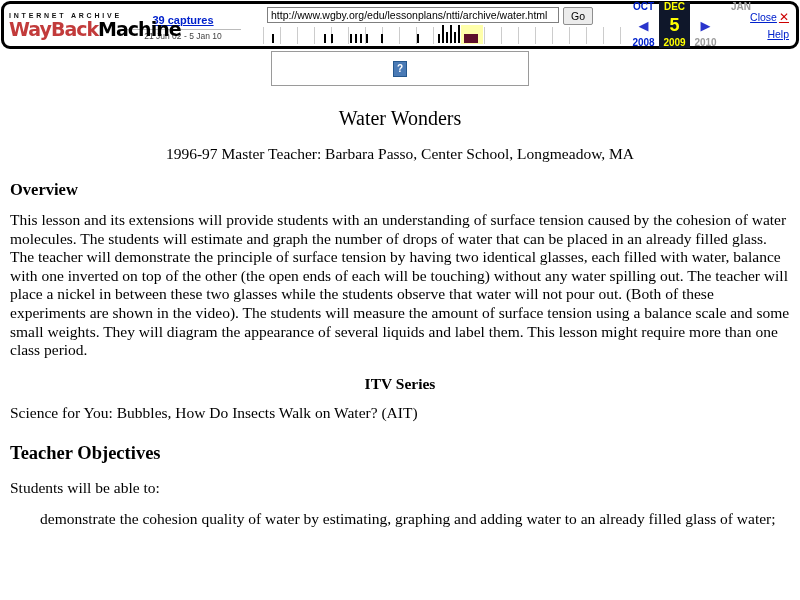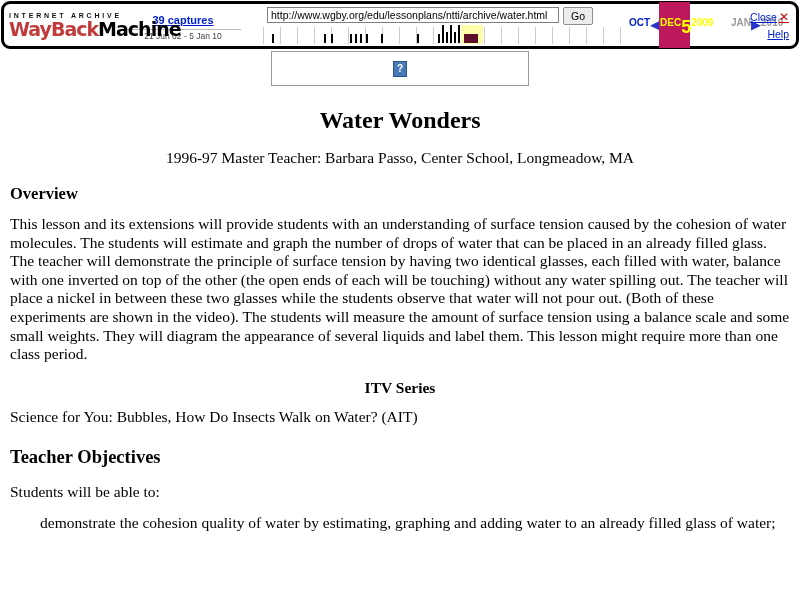--- a/index.html
+++ b/index.html
@@ -28,36 +28,36 @@
   .wb-mid { flex:1; display:flex; flex-direction:column; }
   .wb-url-row { display:flex; gap:4px; padding:1px 14px 0 20px; }
   .wb-url-input { flex:0 0 292px; height:16px; font-size:10.5px; font-family:"Liberation Sans",sans-serif; border:1px solid #7f7f7f; padding:0 3px; color:#000; background:#fff; }
   .wb-go-btn { font-size:10.5px; font-family:"Liberation Sans",sans-serif; height:18px; line-height:14px; padding:0 7px; background:#ececec; border:1px solid #8f8f8f; border-radius:2px; color:#000; }
   .wb-timeline { position:relative; height:21px; margin-top:2px;
     background:repeating-linear-gradient(to right, #fff 0px, #fff 16px, #ccc 16px, #ccc 17px);
   }
   .tl-bar { position:absolute; bottom:1px; }
   .tl-highlight { position:absolute; bottom:0; top:-2px; }
   .wb-datenav { display:flex; align-self:center; height:46px; }
-  .dn-col { width:31px; display:flex; flex-direction:row; justify-content:space-between; text-align:center; padding:16px 1px; line-height:1; }
+  .dn-col { width:31px; display:flex; flex-direction:column; justify-content:space-between; text-align:center; padding:0 1px; line-height:1; }
   .dn-month, .dn-year { font-size:10px; font-weight:bold; }
   .dn-day { font-size:18px; font-weight:bold; }
   .dn-arrow { font-size:13px; line-height:1; cursor:pointer; }
   .wb-rightlinks { width:64px; display:flex; flex-direction:column; justify-content:space-between; align-items:flex-end; padding:4px 2px 4px 0; font-size:10.5px; }
   .wb-rightlinks a { text-decoration:underline; }
   .close-x { font-weight:bold; font-size:12px; text-decoration:none; display:inline-block; margin-left:2px; }
 
   
   .banner-box { width:258px; height:35px; margin:2px auto 0 auto; border:1px solid #9a9a9a; display:flex; align-items:center; justify-content:center; background:#fff; }
   .broken-img-icon { width:14px; height:16px; border:1px solid #24578e; background:#4a7ab5; color:#fff; font-size:10px; font-weight:bold; font-family:"Liberation Sans",sans-serif; display:flex; align-items:center; justify-content:center; }
 
   
   .content { padding:0 10px; }
   .subject-heading { font-size:17px; font-weight:bold; margin:13px 0 0 0; }
-  .page-title { text-align:center; font-size:24px; font-weight:bold; margin:21px 0 15px 0; }
+  .page-title { text-align:center; font-size:20px; font-weight:normal; margin:21px 0 15px 0; }
   .byline { text-align:center; font-size:15.5px; margin:0 0 8px 0; }
   .sec-heading { font-size:16.5px; font-weight:bold; margin:17px 0 11px 0; }
   .body-para { font-size:15.5px; line-height:1.2; margin:0 0 12px 0; }
   .itv-heading { font-size:15.5px; font-weight:bold; margin:15px 0 11px 0;text-align:center; }
   .objectives-heading { font-size:18.5px; font-weight:bold; margin:21px 0 15px 0; }
   .obj-list { margin:12px 0 0 30px; }
   .obj-item { font-size:15.5px; line-height:1.2; }
 </style>
 </head>
 <body>
@@ -101,21 +101,21 @@
         <div class="tl-bar" style="left: 217px; width: 14px; height: 9px; background: rgb(94, 15, 42);"></div>
       </div>
   </div>
 
   <div class="wb-datenav">
     <div class="dn-col">
       <div class="dn-month link-blue" style="color: rgb(0, 33, 204);">OCT</div>
       <div class="dn-arrow arrow-blue" style="color: rgb(42, 53, 204);">◀</div>
       <div class="dn-year link-blue" style="color: rgb(0, 33, 204);">2008</div>
     </div>
-    <div class="dn-col dn-current" style="background: #be185d; color: rgb(255, 255, 0);">
+    <div class="dn-col dn-current" style="background: #0f172a; color: rgb(255, 255, 0);">
       <div class="dn-month">DEC</div>
       <div class="dn-day">5</div>
       <div class="dn-year">2009</div>
     </div>
     <div class="dn-col">
       <div class="dn-month dn-inactive" style="color: rgb(154, 154, 154); margin-left: 40px;">JAN</div>
       <div class="dn-arrow arrow-blue" style="color: rgb(42, 53, 204);">▶</div>
       <div class="dn-year dn-inactive" style="color: rgb(154, 154, 154);">2010</div>
     </div>
   </div>

